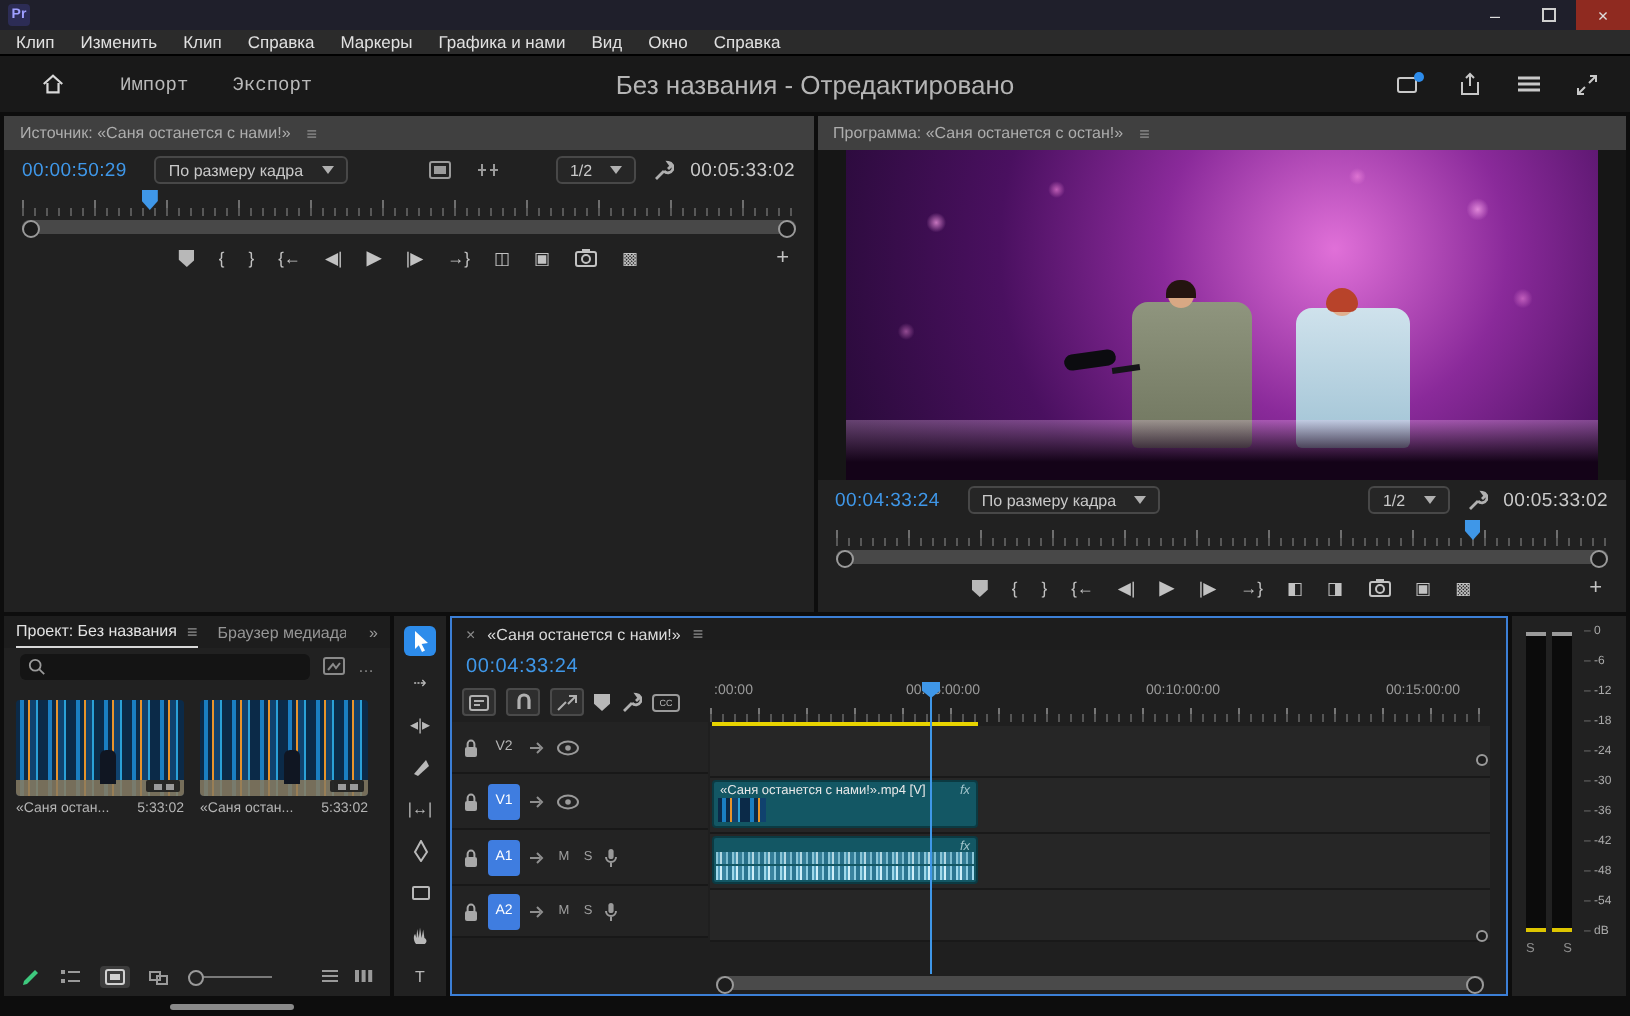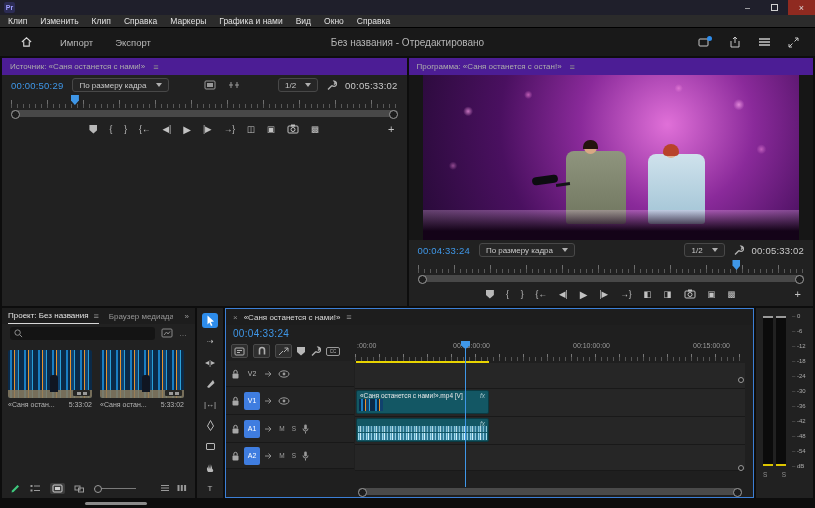--- a/index.html
+++ b/index.html
@@ -17,29 +17,29 @@
   .wbtn.close{ background:#8f2a20; }
   .maxbox{ width:7px; height:7px; border:1px solid #cfcfcf; display:inline-block; }
 
   
   .menubar{ height:13px; background:#2b2b2b; display:flex; align-items:center; gap:13px; padding:0 8px;
             font-size:8.5px; color:#e0e0e0; border-bottom:1px solid #000; }
 
   
   .header{ height:28px; background:#191919; display:flex; align-items:center; position:relative; }
   .homeic{ margin:0 16px 0 20px; }
-  .htab{ height:100%; display:flex; align-items:center; padding:0 11px; font-size:9.5px; color:#b9b9b9; position:relative; }
+  .htab{ height:100%; display:flex; align-items:center; padding:0 11px; font-size:9.5px; color:#b9b9b9; position:relative;font-family:Liberation Mono, monospace; }
   .htab.active{ color:#fff; }
   .htab.active::after{ content:""; position:absolute; left:8px; right:8px; bottom:2px; height:2px; background:#fff; border-radius:1px; }
-  .docstatus{ position:absolute; left:50%; transform:translateX(-50%); font-size:10px; color:#b5b5b5; }
+  .docstatus{ position:absolute; left:50%; transform:translateX(-50%); font-size:13px; color:#b5b5b5; }
   .hicons{ margin-left:auto; display:flex; gap:17px; padding-right:16px; align-items:center; }
 
   
   .panel{ background:#212121; }
-  .ptitle{ height:17px; display:flex; align-items:center; gap:8px; padding:8px 8px; font-size:8px; color:#adadad; background:#4c1d95; }
+  .ptitle{ height:17px; display:flex; align-items:center; gap:8px; padding:8px 8px; font-size:8px; color:#adadad; background:#404040; }
   .hamb{ color:#8f8f8f; font-size:9px; }
   .chev{ width:0; height:0; border-left:3px solid transparent; border-right:3px solid transparent; border-top:4px solid #b0b0b0; }
   svg{ display:block; }
 
   
   .monitors{ position:absolute; top:58px; left:2px; right:2px; height:248px; display:flex; gap:2px; }
   .mon{ flex:1; display:flex; flex-direction:column; min-width:0; }
   .vidwrap{ flex:1; background:#161616; display:flex; justify-content:center; overflow:hidden; }
   .vframe{ height:100%; aspect-ratio:16/9; position:relative; overflow:hidden; }
   .vframe.wide{ aspect-ratio:auto; width:93%; }
@@ -77,21 +77,21 @@
   .dress1{ left:38%; bottom:10%; width:16%; height:44%; background:linear-gradient(180deg,#8f957e,#6f755e); border-radius:8px 8px 3px 3px; }
   .head1{ left:43%; bottom:52%; width:13px; height:13px; background:#d8a884; border-radius:50%; }
   .hair1{ left:42.5%; bottom:55%; width:15px; height:9px; background:#241410; border-radius:7px 7px 0 0; }
   .pan{ left:29%; bottom:34%; width:26px; height:8px; background:#0c0c10; border-radius:4px; transform:rotate(-8deg); }
   .panhandle{ left:35.5%; bottom:33%; width:14px; height:3px; background:#141418; transform:rotate(-8deg); }
   .dress2{ left:60%; bottom:10%; width:15%; height:42%; background:linear-gradient(180deg,#cfe2ec,#9fc2d4); border-radius:8px 8px 3px 3px; }
   .head2{ left:64.5%; bottom:50%; width:12px; height:12px; background:#e0b090; border-radius:50%; }
   .hair2{ left:63.8%; bottom:51%; width:16px; height:12px; background:#b8432a; border-radius:8px 8px 4px 4px; }
 
   
-  .tcrow{ height:20px; display:flex; align-items:center; gap:9px; padding:0 9px; }
+  .tcrow{ height:20px; display:flex; align-items:center; gap:14px; padding:0 9px; }
   .tcblue{ color:#3f97e8; font-size:9.5px; letter-spacing:.2px; }
   .tcwhite{ color:#c9c9c9; font-size:9.5px; letter-spacing:.2px; }
   .dd{ display:flex; align-items:center; gap:9px; background:#262626; border:1px solid #484848; border-radius:3px;
        height:14px; padding:0 6px; font-size:8px; color:#c9c9c9; }
   .midicons{ display:flex; gap:12px; margin-left:26px; align-items:center; }
   .rightgrp{ margin-left:auto; display:flex; align-items:center; gap:8px; }
   .mruler{ height:13px; margin:0 9px; position:relative;
      background:
        repeating-linear-gradient(90deg,#585858 0 1px, transparent 1px 6px) left bottom / 100% 4px repeat-x,
        repeating-linear-gradient(90deg,#6e6e6e 0 1px, transparent 1px 36px) left bottom / 100% 8px repeat-x; }

